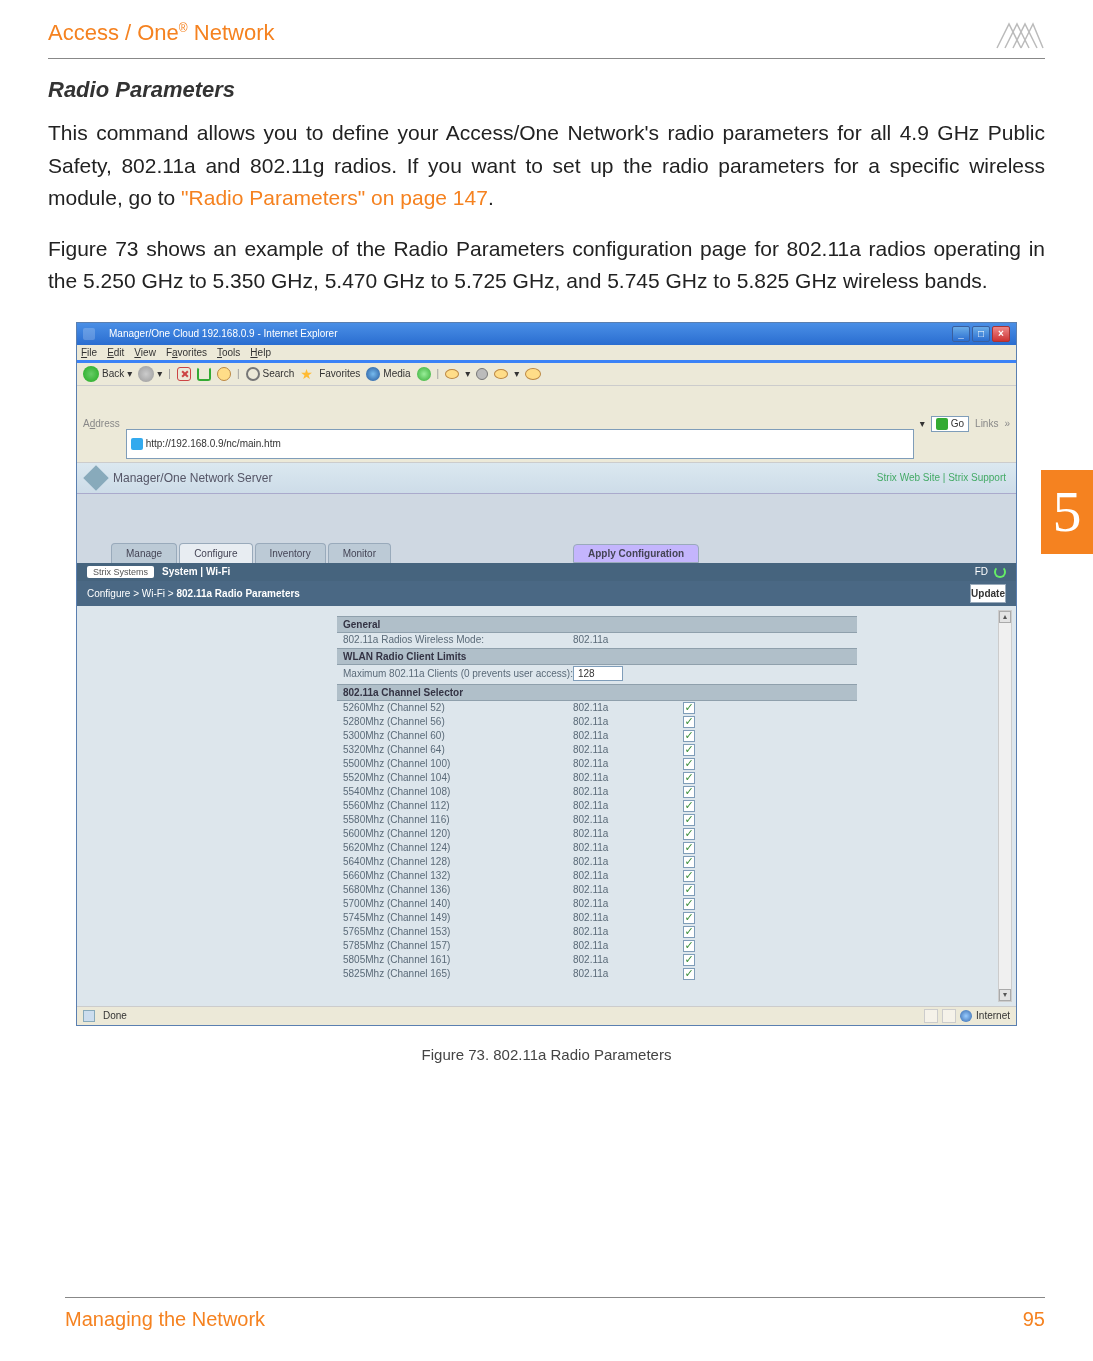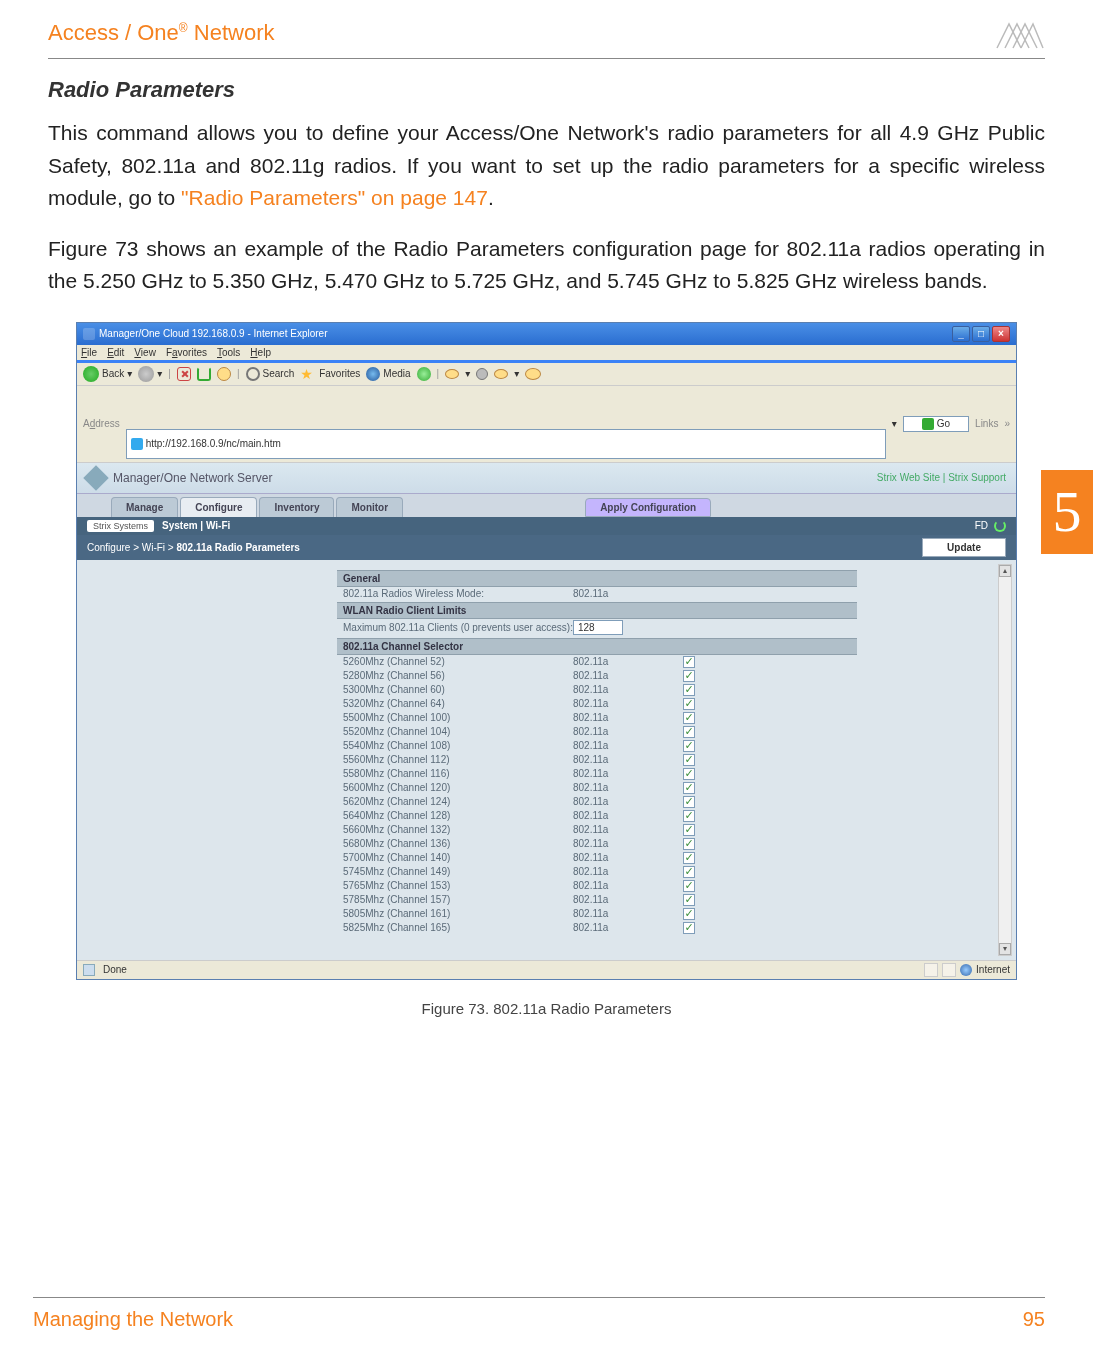--- a/index.html
+++ b/index.html
@@ -75,21 +75,21 @@
       background: linear-gradient(#4a8fe6, #2a6dd0);
       color: #fff;
       padding: 3px 6px;
       display: flex;
       justify-content: space-between;
       align-items: center;
     }
     .titlebar-left {
       display: flex;
       align-items: center;
-      gap: 4px;
+      gap: 14px;
     }
     .titlebar-icon {
       width: 12px;
       height: 12px;
       background: #fff3;
       border-radius: 2px;
     }
     .win-controls {
       display: flex;
       gap: 2px;
@@ -181,21 +181,21 @@
       align-items: center;
       gap: 3px;
       margin-top: 40px;
     }
     .addr-input .ie-icon {
       width: 12px; height: 12px; background: #3ae; border-radius: 2px;
     }
     .go-btn {
       display: flex; align-items: center; gap: 3px;
       border: 1px solid #7f9db9;
-      padding: 1px 18px;
+      padding: 1px 4px;
       background: #fff;
     }
     .go-btn .go-icon {
       width: 12px; height: 12px; background: #3a3; border-radius: 2px;
     }
     .links-label { color: #888; }
     
     .app-header {
       background: linear-gradient(#dbe8f0, #cddce8);
       padding: 6px 10px;
@@ -229,21 +229,22 @@
       align-items: flex-end;
       gap: 2px;
     }
     .tab {
       padding: 4px 14px;
       background: #bccad6;
       border: 1px solid #9ab;
       border-bottom: none;
       border-radius: 4px 4px 0 0;
       color: #445;
-      font-weight: bold;
+      font-weight: normal;
+      margin-top: 46px;
     }
     .tab.active {
       background: #e8edf2;
     }
     .apply-btn {
       margin-left: 180px;
       padding: 3px 14px;
       background: #c4b5fd;
       border: 1px solid #9ab;
       border-radius: 4px 4px 0 0;
@@ -290,21 +291,21 @@
       display: flex;
       justify-content: space-between;
       align-items: center;
     }
     .breadcrumb b {
       color: #fff;
     }
     .update-btn {
       background: #fff;
       color: #333;
-      padding: 3px 24px;
+      padding: 3px 0;
       border: 1px solid #9ab;
       font-weight: bold;
       font-size: 10px;
     }
     
     .config-area {
       background: #dde6ec;
       padding: 8px 20px 8px 20px;
       position: relative;
       min-height: 400px;
@@ -418,21 +419,21 @@
       text-align: center;
       font-size: 15px;
       color: #444;
       margin-top: 20px;
       font-family: Arial, sans-serif;
     }
     
     .page-footer {
       position: absolute;
       bottom: 30px;
-      left: 33px;
+      left: 65px;
       right: 48px;
     }
     .footer-rule {
       border: none;
       border-top: 1px solid #888;
       margin-bottom: 10px;
     }
     .footer-row {
       display: flex;
       justify-content: space-between;

